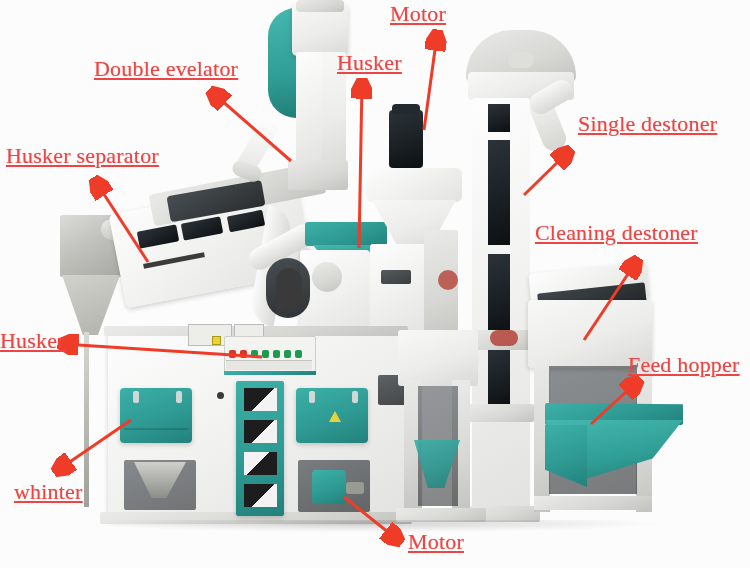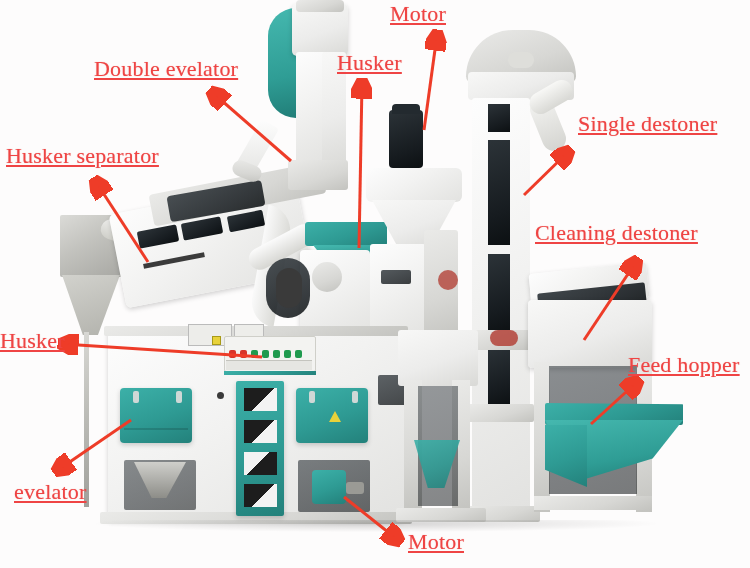--- a/index.html
+++ b/index.html
@@ -209,18 +209,18 @@
   </svg>
 
   <div id="annot">
       <div class="lbl" style="left: 94px; top: 58px;">Double evelator</div>
       <div class="lbl" style="left: 337px; top: 52px;">Husker</div>
       <div class="lbl" style="left: 390px; top: 3px;">Motor</div>
       <div class="lbl" style="left: 578px; top: 113px;">Single destoner</div>
       <div class="lbl" style="left: 535px; top: 222px;">Cleaning destoner</div>
       <div class="lbl" style="left: 6px; top: 145px;">Husker separator</div>
       <div class="lbl" style="left: 0px; top: 330px;">Husker</div>
-      <div class="lbl" style="left: 14px; top: 481px;">evelator</div>
+      <div class="lbl" style="left: 14px; top: 481px;">whinter</div>
       <div class="lbl" style="left: 628px; top: 354px;">Feed hopper</div>
       <div class="lbl" style="left: 408px; top: 531px;">Motor</div>
     </div>
 
 </div>
 
 </body></html>

